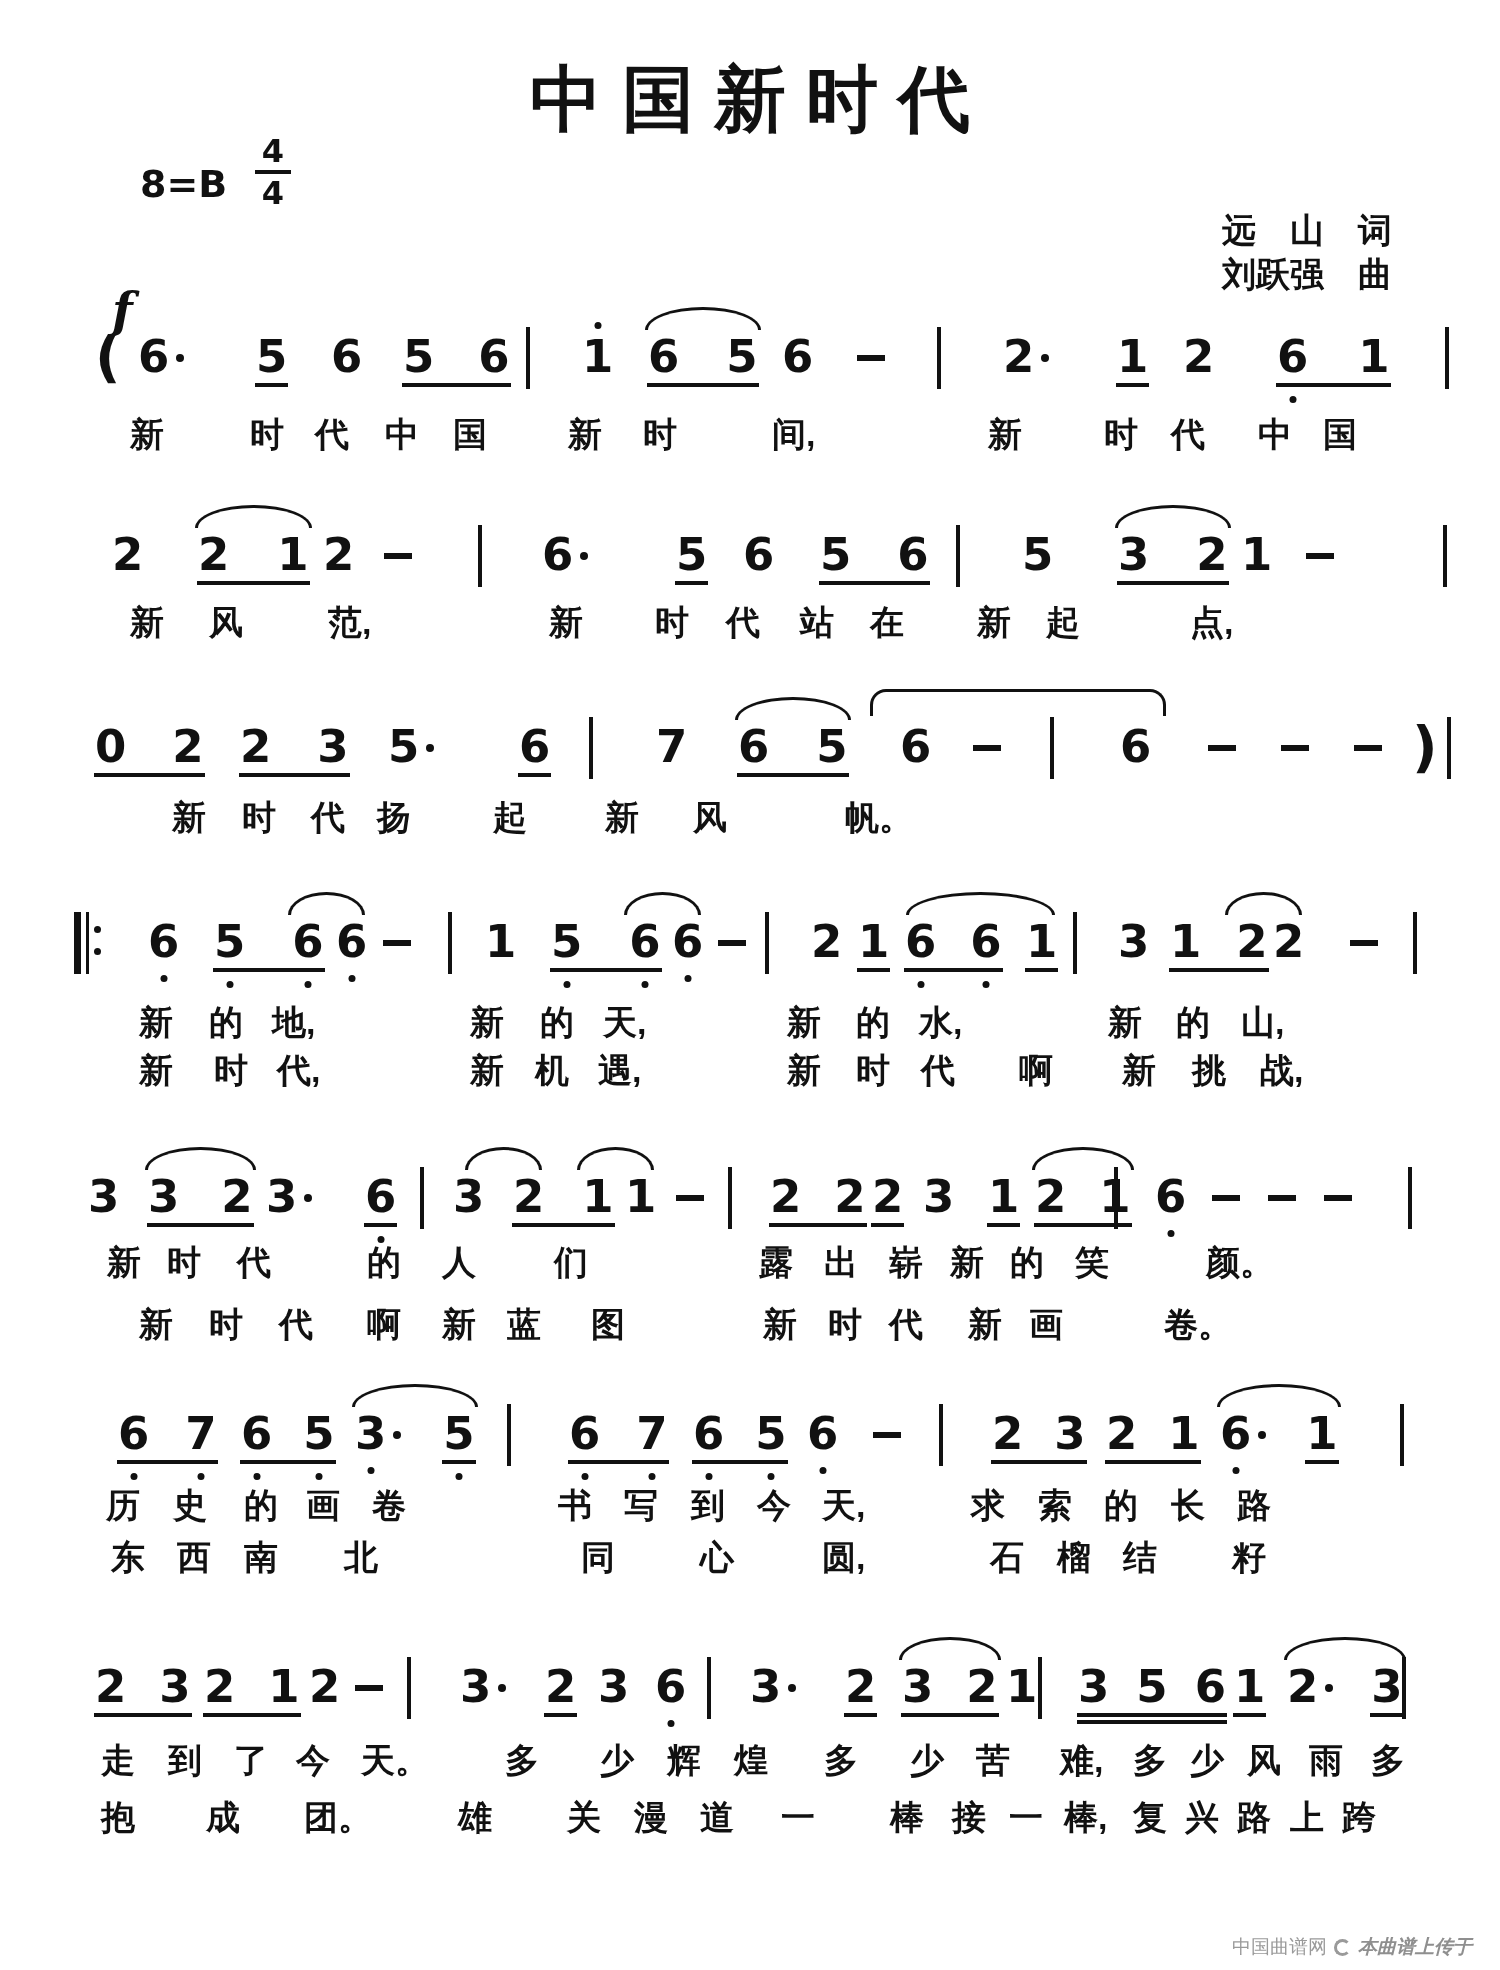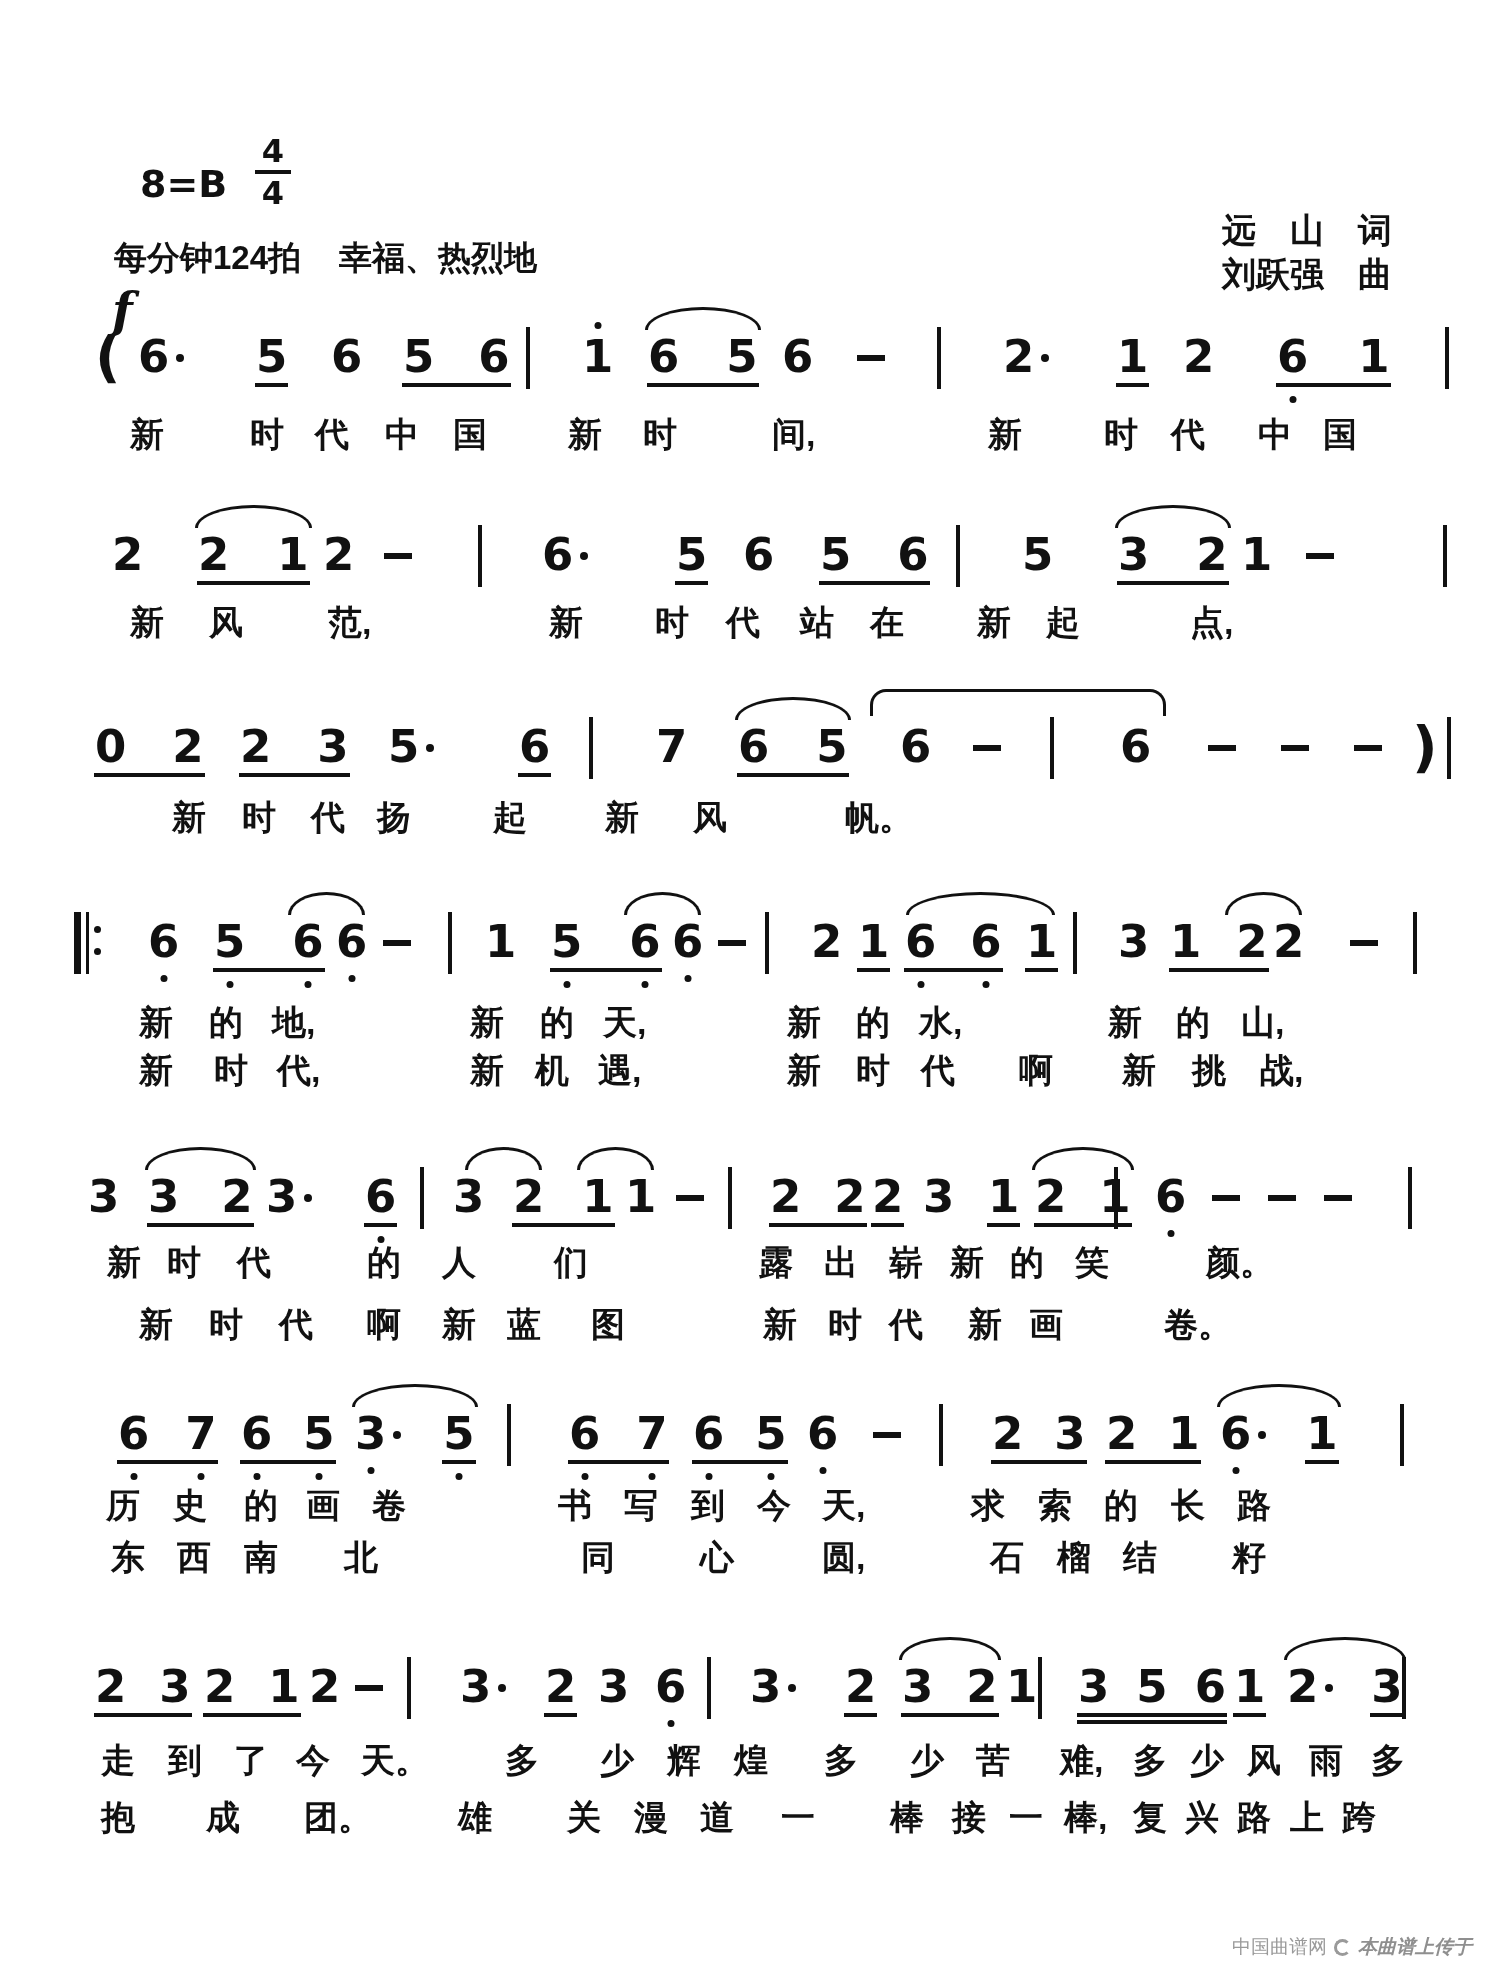--- a/index.html
+++ b/index.html
@@ -49,29 +49,29 @@
   #wm{position:absolute;right:28px;top:1934px;font:400 19px "Liberation Sans",sans-serif;
       color:#9a9a9a;display:flex;align-items:center;gap:7px;}
   #wm .logo{width:17px;height:17px;border:3px solid #9a9a9a;border-radius:50%;
       border-right-color:transparent;box-sizing:border-box;}
   #wm .site{font-weight:700;font-style:italic;color:#8f8f8f;}
 </style>
 </head>
 <body>
 
 <div id="sheet">
+  <div id="title">中国新时代</div>
 
   <div id="keysig">8=B</div>
   <div id="meter">
     <div>4</div>
     <div class="mbar"></div>
     <div>4</div>
   </div>
 
-  <div id="tempo"><span>每分钟124拍</span><span class="gap"></span><span>幸福、热烈地</span></div>
 
   <div id="dyn">f</div>
 
   <div class="credit" style="top:208px">远　山　词</div>
   <div class="credit" style="top:252px">刘跃强　曲</div>
 
   <div id="score">
       <div class="sys" style="top: 335px;">
         <div class="par" style="left: 95px; position: absolute;">(</div>
         <div class="nt" style="left: 138px; position: absolute;">

